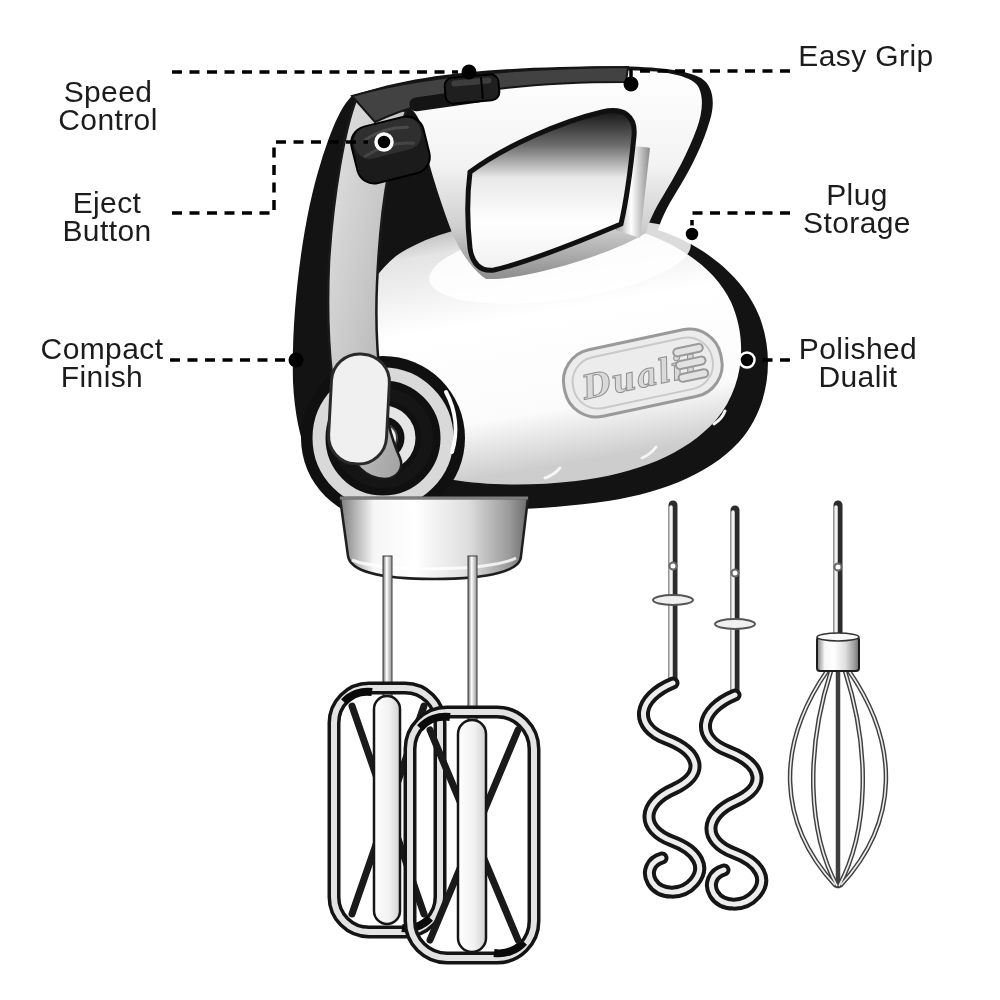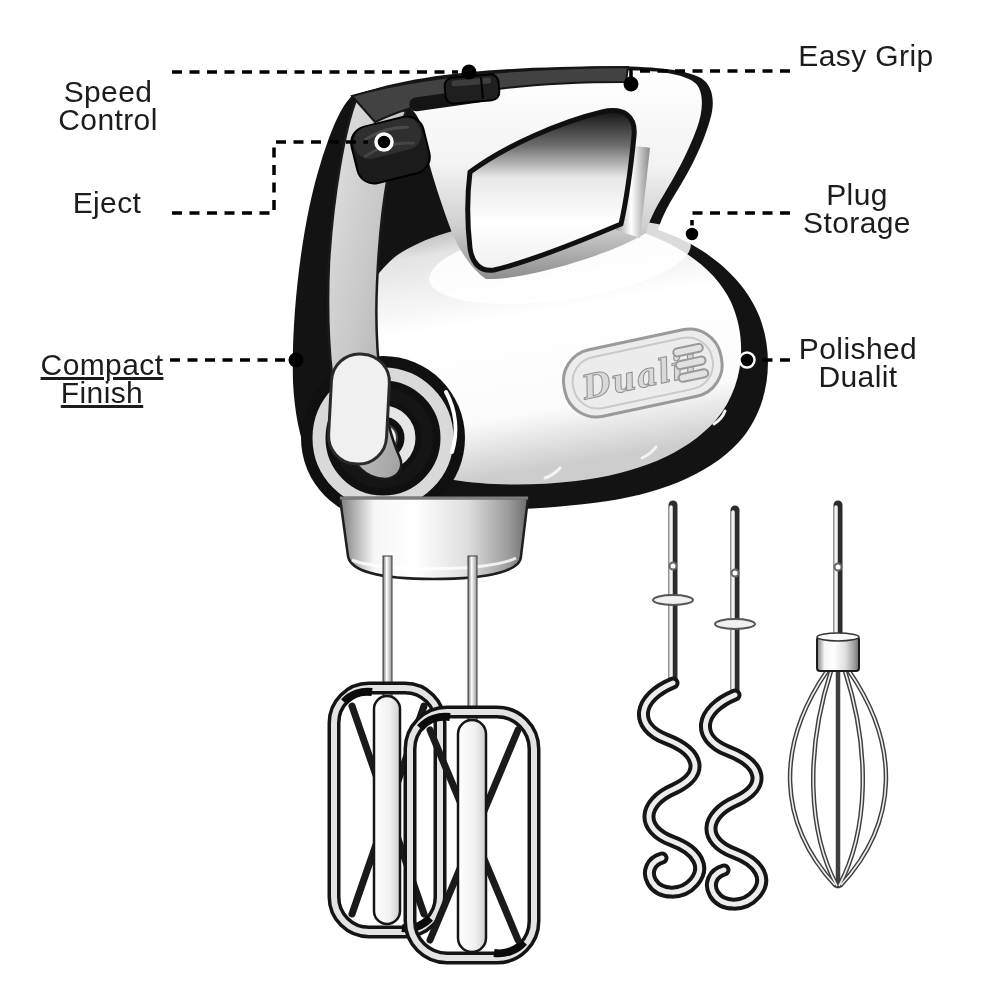--- a/index.html
+++ b/index.html
@@ -315,28 +315,29 @@
     <span>Speed</span>
     <span>Control</span>
   </div>
 
   <div class="callout-label" style="left:781px;top:42px;text-align:center;">
     <span>Easy Grip</span>
   </div>
 
   <div class="callout-label" style="left:22px;top:189px;">
     <span>Eject</span>
+    <span>Button</span>
   </div>
 
   <div class="callout-label" style="left:772px;top:181px;">
     <span>Plug</span>
     <span>Storage</span>
   </div>
 
-  <div class="callout-label" style="left:17px;top:351px;text-decoration:underline;">
+  <div class="callout-label" style="left:17px;top:335px;">
     <span>Compact</span>
     <span>Finish</span>
   </div>
 
   <div class="callout-label" style="left:773px;top:335px;">
     <span>Polished</span>
     <span>Dualit</span>
   </div>
 
 

